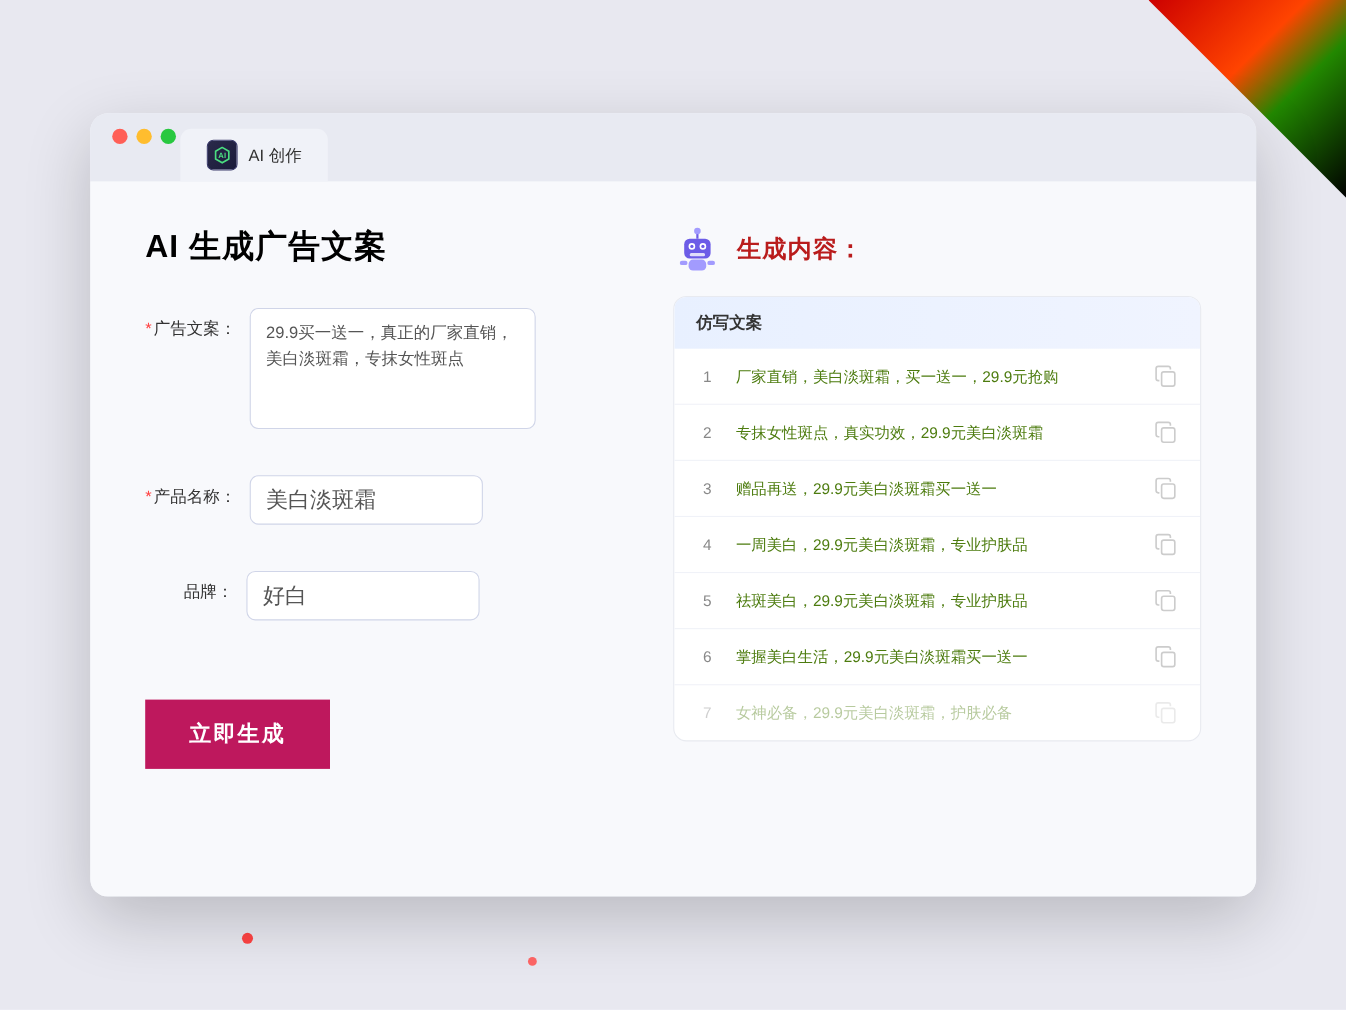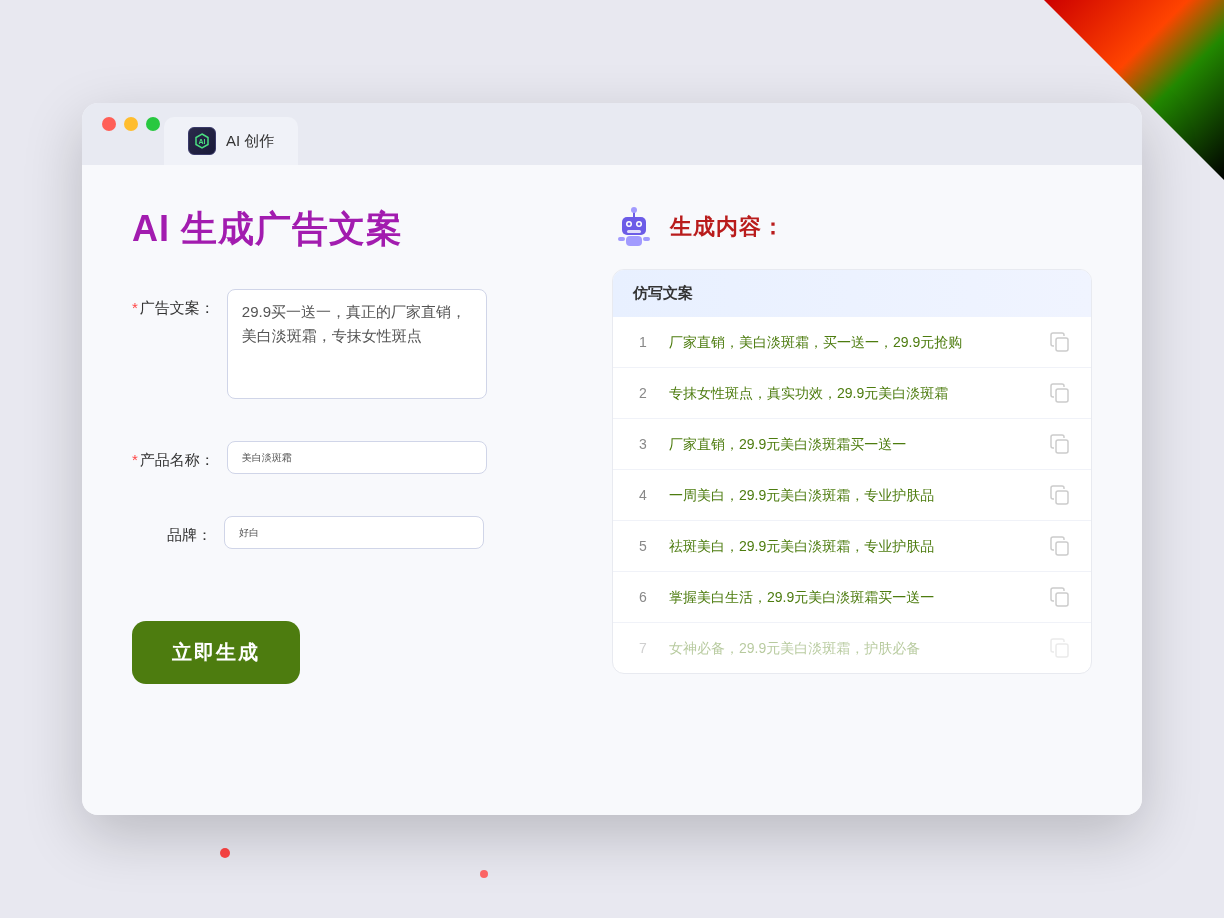--- a/index.html
+++ b/index.html
@@ -116,23 +116,23 @@
       min-height: 650px;
     }
 
     
     .left-panel {
       width: 430px;
       flex-shrink: 0;
     }
 
     .page-title {
-      font-size: 36px;
+      font-size: 29px;
       font-weight: 700;
-      color: #a21caf;
+      color: #000000;
       margin-bottom: 35px;
       letter-spacing: 1px;
     }
 
     .form-group {
       margin-bottom: 42px;
       display: flex;
       align-items: flex-start;
       gap: 12px;
     }
@@ -148,23 +148,23 @@
 
     .required-star {
       color: #ff4444;
       margin-right: 2px;
     }
 
     .form-input {
       border: 1.5px solid #d0d5e8;
       border-radius: 8px;
       padding: 10px 14px;
-      font-size: 10px;
+      font-size: 20px;
       color: #555;
-      width: 260px;
+      width: 212px;
       background: white;
       outline: none;
       font-family: inherit;
     }
 
     .form-textarea {
       border: 1.5px solid #d0d5e8;
       border-radius: 8px;
       padding: 10px 14px;
       font-size: 15px;
@@ -172,24 +172,24 @@
       width: 260px;
       height: 110px;
       background: white;
       outline: none;
       resize: none;
       font-family: inherit;
       line-height: 1.6;
     }
 
     .generate-btn {
-      background: #4d7c0f;
+      background: #be185d;
       color: white;
       border: none;
-      border-radius: 14px;
+      border-radius: 0;
       padding: 18px 40px;
       font-size: 20px;
       font-weight: 600;
       cursor: pointer;
       margin-top: 30px;
       letter-spacing: 2px;
       font-family: inherit;
     }
 
     
@@ -369,21 +369,21 @@
             <div class="result-row">
       <span class="result-num">2</span>
       <span class="result-text">专抹女性斑点，真实功效，29.9元美白淡斑霜</span>
       <svg class="copy-icon" viewBox="0 0 22 22" fill="none" xmlns="http://www.w3.org/2000/svg">
         <rect x="7" y="7" width="12" height="13" rx="2" stroke="#cccccc" stroke-width="1.5"></rect>
         <path d="M5 15H4a2 2 0 0 1-2-2V4a2 2 0 0 1 2-2h9a2 2 0 0 1 2 2v1" stroke="#cccccc" stroke-width="1.5"></path>
       </svg>
     </div>
             <div class="result-row">
       <span class="result-num">3</span>
-      <span class="result-text">厂家直销，29.9元美白淡斑霜买一送一</span>
+      <span class="result-text">赠品再送，29.9元美白淡斑霜买一送一</span>
       <svg class="copy-icon" viewBox="0 0 22 22" fill="none" xmlns="http://www.w3.org/2000/svg">
         <rect x="7" y="7" width="12" height="13" rx="2" stroke="#cccccc" stroke-width="1.5"></rect>
         <path d="M5 15H4a2 2 0 0 1-2-2V4a2 2 0 0 1 2-2h9a2 2 0 0 1 2 2v1" stroke="#cccccc" stroke-width="1.5"></path>
       </svg>
     </div>
             <div class="result-row">
       <span class="result-num">4</span>
       <span class="result-text">一周美白，29.9元美白淡斑霜，专业护肤品</span>
       <svg class="copy-icon" viewBox="0 0 22 22" fill="none" xmlns="http://www.w3.org/2000/svg">
         <rect x="7" y="7" width="12" height="13" rx="2" stroke="#cccccc" stroke-width="1.5"></rect>

